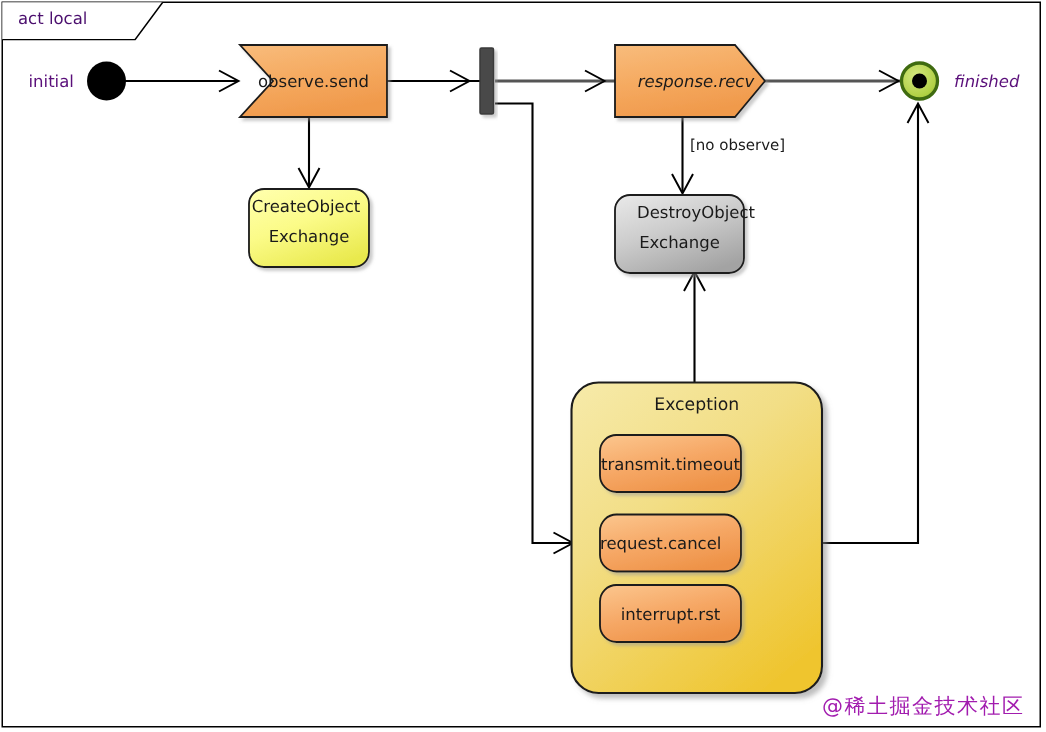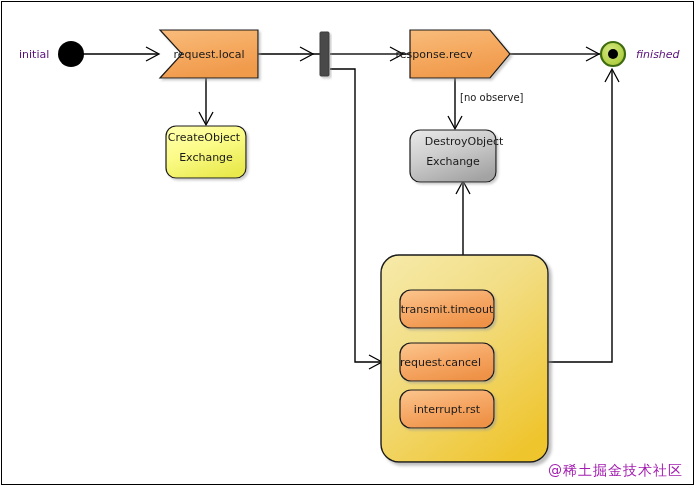--- a/index.html
+++ b/index.html
@@ -90,20 +90,27 @@
     letter-spacing: 1px;
   }
 </style>
 </head>
 <body>
 
 <div id="canvas">
 
   <div id="frame"></div>
 
+  <div id="title-tab">
+    <svg class="tab-shape" viewBox="0 0 108 26">
+      <path d="M0.5,0.5 L95.5,0.5 L107.5,0.5 L107.5,0.5 L89,25.5 L0.5,25.5 Z" fill="#ffffff" stroke="none"></path>
+      <path d="M107.5,0.5 L89,25.5 L0.5,25.5" fill="none" stroke="#000000" stroke-width="1"></path>
+    </svg>
+    <span class="tab-label">act local</span>
+  </div>
 
   <svg class="svg-layer" viewBox="0 0 697 488">
     <defs>
       <linearGradient id="gradOrange" x1="0" y1="0" x2="0.35" y2="1">
         <stop offset="0%" stop-color="#F8BC7C"></stop>
         <stop offset="55%" stop-color="#F5A95F"></stop>
         <stop offset="100%" stop-color="#F09A4C"></stop>
       </linearGradient>
       <linearGradient id="gradOrangeNode" x1="0.1" y1="0" x2="0.65" y2="1">
         <stop offset="0%" stop-color="#FBC48B"></stop>
@@ -224,32 +231,33 @@
     </g>
     <g>
       <rect x="400" y="390" width="94" height="38" rx="11" ry="11" fill="url(#gradOrangeNode)" stroke="#1a1a1a" stroke-width="1.2" filter="url(#shadowSoft)"></rect>
     </g>
   </svg>
 
   <span class="plain-label" style="left:19px; top:48px;">initial</span>
 
   <span class="plain-label" style="left:636px; top:48px;font-style:italic;">finished</span>
 
-  <span class="node-label" style="left:160px; top:48px; width:98px;">request.local</span>
-
-  <span class="node-label" style="left:392px; top:48px; width:84px;">response.recv</span>
+  <span class="node-label" style="left:160px; top:48px; width:98px;">observe.send</span>
+
+  <span class="node-label" style="left:422px; top:48px; width:84px;font-style:italic;">response.recv</span>
 
   <span class="node-label" style="left:166px; top:131px; width:76px;">CreateObject</span>
   <span class="node-label" style="left:166px; top:151px; width:80px;">Exchange</span>
 
   <span class="guard-label" style="left:421px; top:92px;padding-left:39px;">[no observe]</span>
 
   <span class="node-label" style="left:410px; top:135px; width:108px;">DestroyObject</span>
   <span class="node-label" style="left:410px; top:155px; width:86px;">Exchange</span>
 
+  <span class="node-label" style="left:381px; top:262px; width:167px; font-size:11.5px;">Exception</span>
 
   <span class="node-label" style="left:400px; top:303px; width:94px;">transmit.timeout</span>
   <span class="node-label" style="left:400px; top:356px; width:78px;">request.cancel</span>
   <span class="node-label" style="left:400px; top:403px; width:94px;">interrupt.rst</span>
 
   <span class="watermark">@稀土掘金技术社区</span>
 
 </div>
 
 </body></html>

